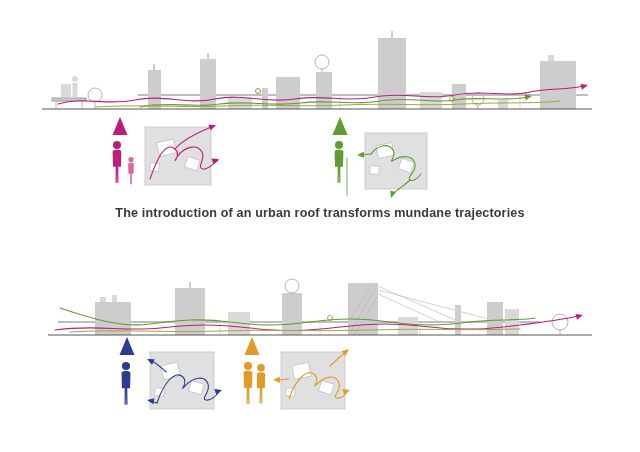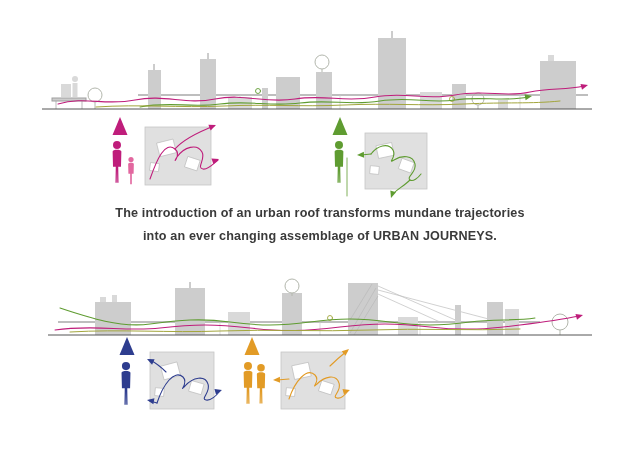--- a/index.html
+++ b/index.html
@@ -218,16 +218,15 @@
       <path d="M289,379 L277,380" class="s-orange"></path>
       <use href="#arr" transform="translate(273,380) rotate(178)" class="f-orange"></use>
       <path d="M330,366 C336,360 342,355 347,351" class="s-orange"></path>
       <use href="#arr" transform="translate(349,349) rotate(-40)" class="f-orange"></use>
     </g>
   </g>
 </svg>
 
   <div class="caption">
     <div>The introduction of an urban roof transforms mundane trajectories</div>
-    <div>into an ever changing assemblage of URBAN JOURNEYS.</div>
   </div>
 
 </div>
 
 </body></html>

